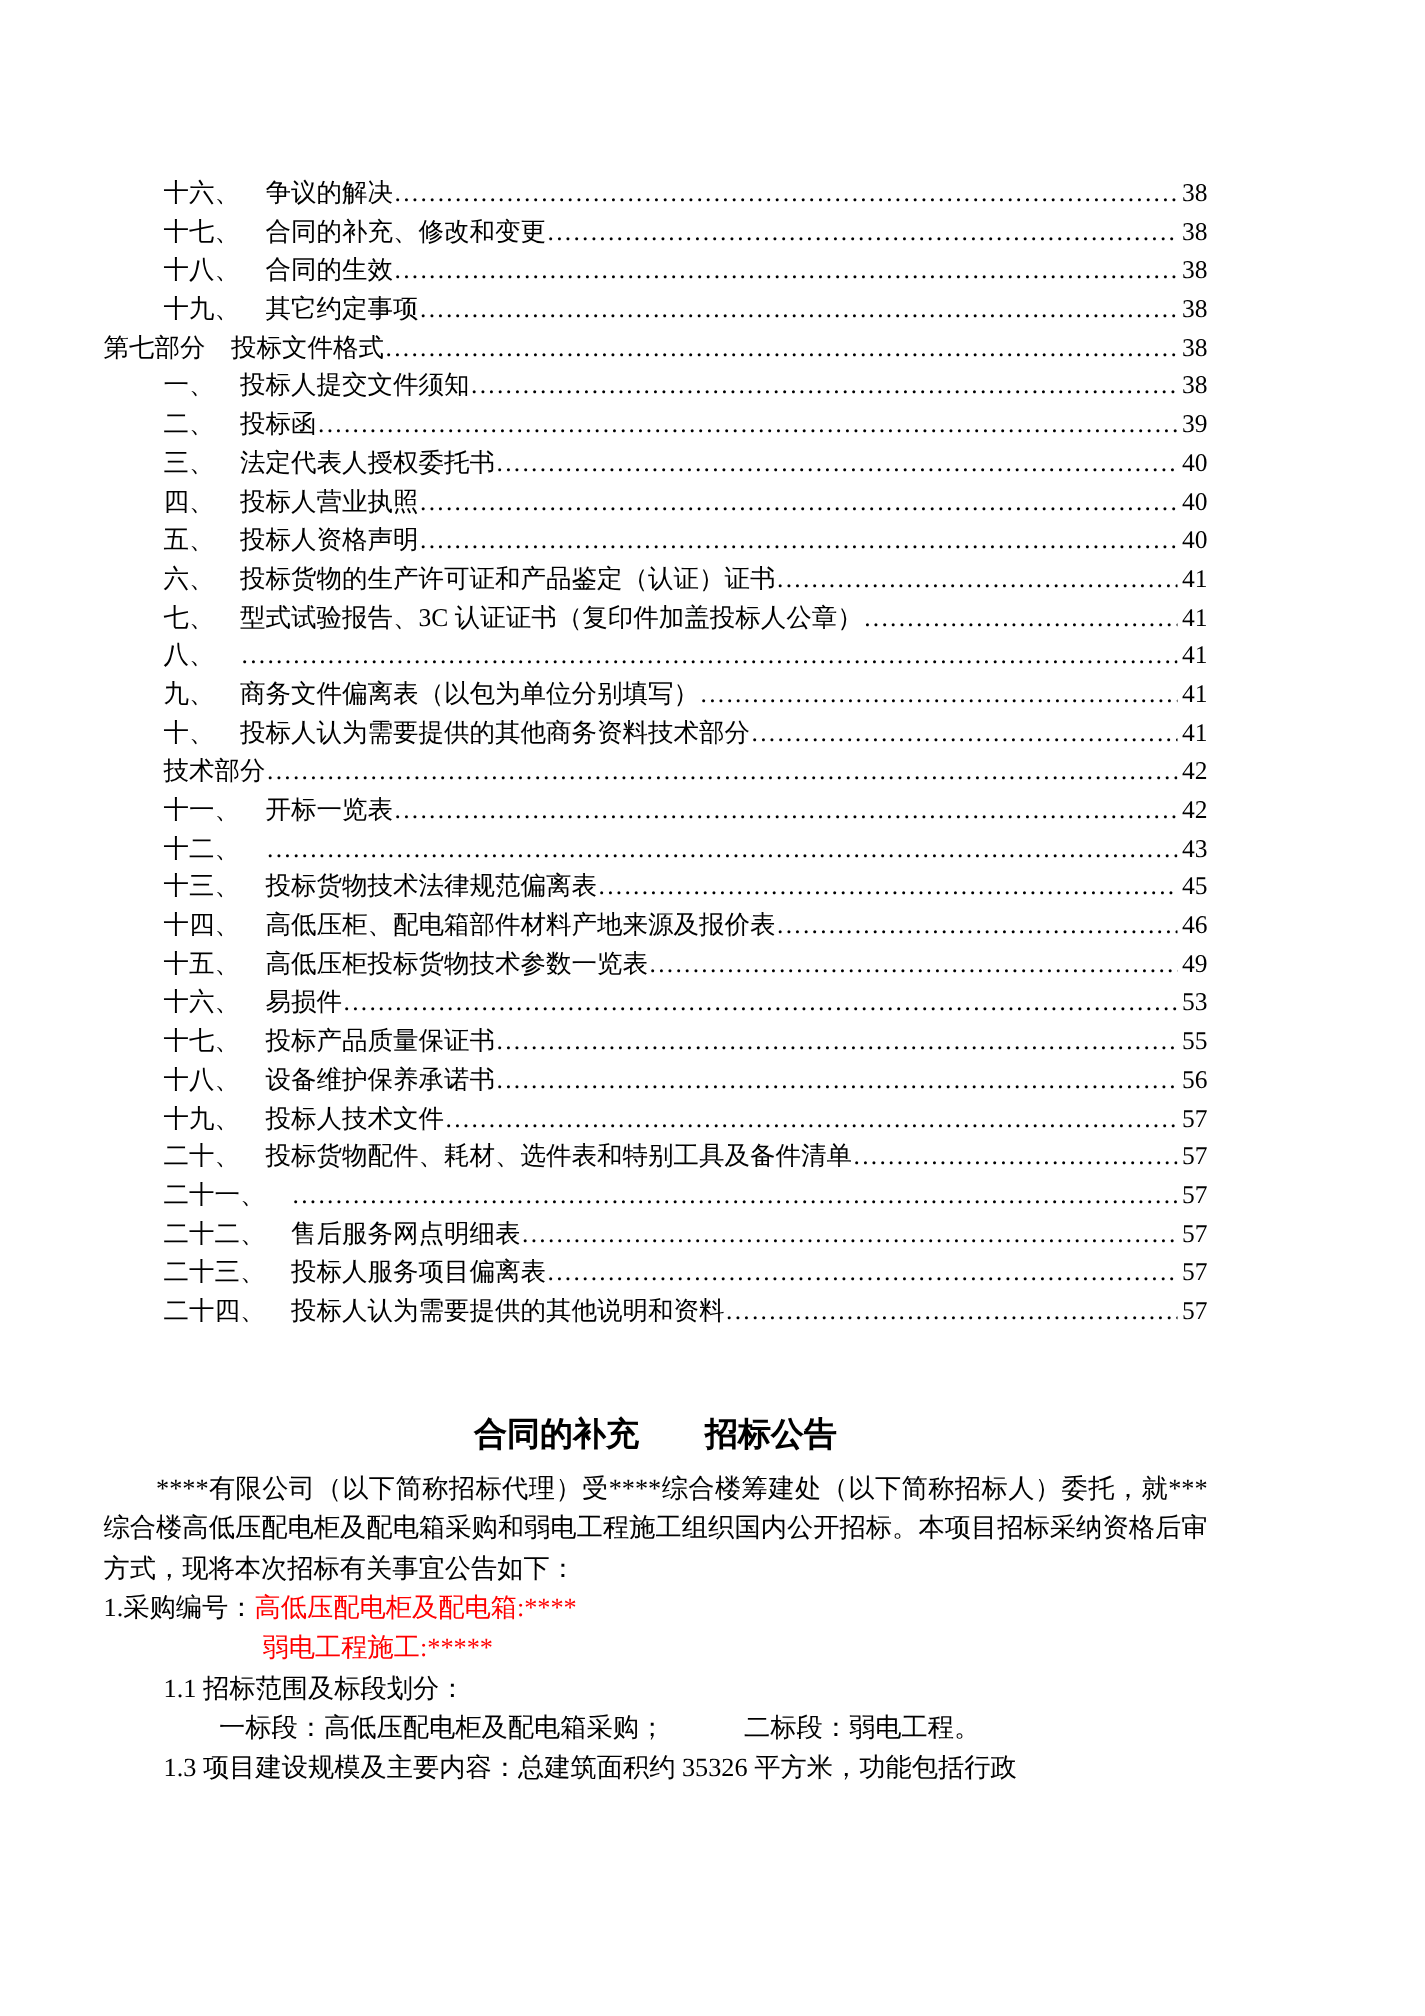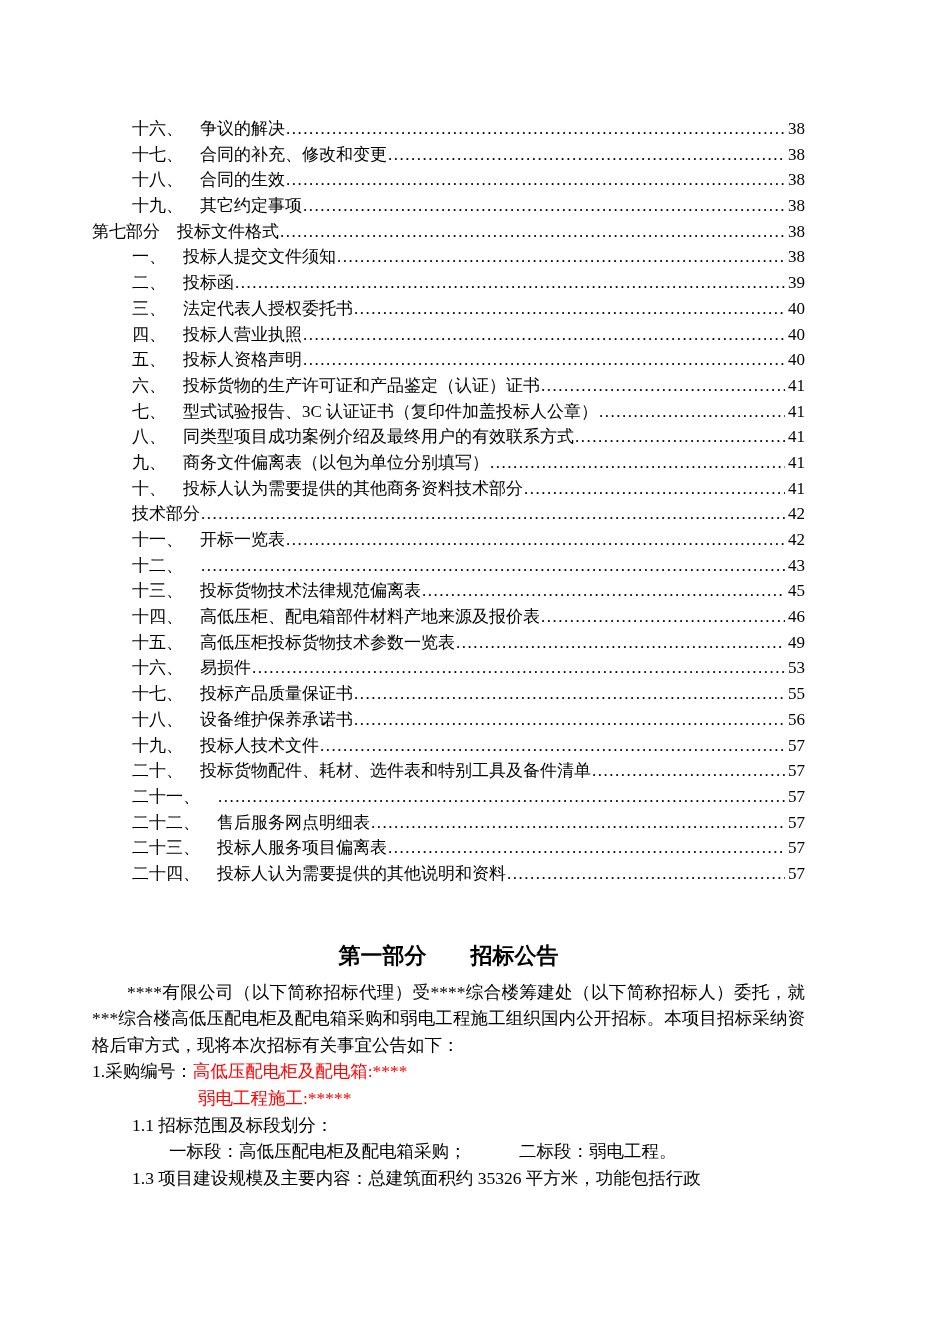--- a/index.html
+++ b/index.html
@@ -5,21 +5,21 @@
   * { margin: 0; padding: 0; box-sizing: border-box; }
   html, body { width: 950px; height: 1344px; }
   body {
     background: var(--page-bg, #ffffff);
     color: var(--text-color, #000000);
     font-family: "Liberation Serif", "DejaVu Serif", serif;
   }
   .page {
     width: 950px;
     height: 1344px;
-    padding: 116px 145px 0 92px;
+    padding: 116px 145px 0 69px;
     overflow: hidden;
     background: var(--page-bg, #ffffff);
   }
 
   
   .toc { font-size: 17px; }
   .toc-row {
     display: flex;
     align-items: baseline;
     line-height: 25.7px;
@@ -152,21 +152,20 @@
 
       <div class="toc-row level-2">
         <span class="toc-label">七、</span>
         <span class="toc-title">型式试验报告、3C 认证证书（复印件加盖投标人公章）</span>
         <span class="toc-dots"></span>
         <span class="toc-page">41</span>
       </div>
 
       <div class="toc-row level-2">
         <span class="toc-label">八、</span>
-        <span class="toc-title">同类型项目成功案例介绍及最终用户的有效联系方式</span>
         <span class="toc-dots"></span>
         <span class="toc-page">41</span>
       </div>
 
       <div class="toc-row level-2">
         <span class="toc-label">九、</span>
         <span class="toc-title">商务文件偏离表（以包为单位分别填写）</span>
         <span class="toc-dots"></span>
         <span class="toc-page">41</span>
       </div>
@@ -275,21 +274,21 @@
       </div>
 
       <div class="toc-row level-2">
         <span class="toc-label">二十四、</span>
         <span class="toc-title">投标人认为需要提供的其他说明和资料</span>
         <span class="toc-dots"></span>
         <span class="toc-page">57</span>
       </div>
     </div>
 
-  <h1 class="announce-heading">第一部分　　招标公告</h1>
+  <h1 class="announce-heading">合同的补充　　招标公告</h1>
 
   <div class="body-text">
     <p class="intro">****有限公司（以下简称招标代理）受****综合楼筹建处（以下简称招标人）委托，就***综合楼高低压配电柜及配电箱采购和弱电工程施工组织国内公开招标。本项目招标采纳资格后审方式，现将本次招标有关事宜公告如下：</p>
 
     <p class="line"><span>1.采购编号：</span><span class="red">高低压配电柜及配电箱:****</span></p>
 
     <p class="line indent-value"><span class="red">弱电工程施工:*****</span></p>
 
     <p class="line indent-1">1.1 招标范围及标段划分：</p>
     <p class="line indent-2">一标段：高低压配电柜及配电箱采购；　　　二标段：弱电工程。</p>

